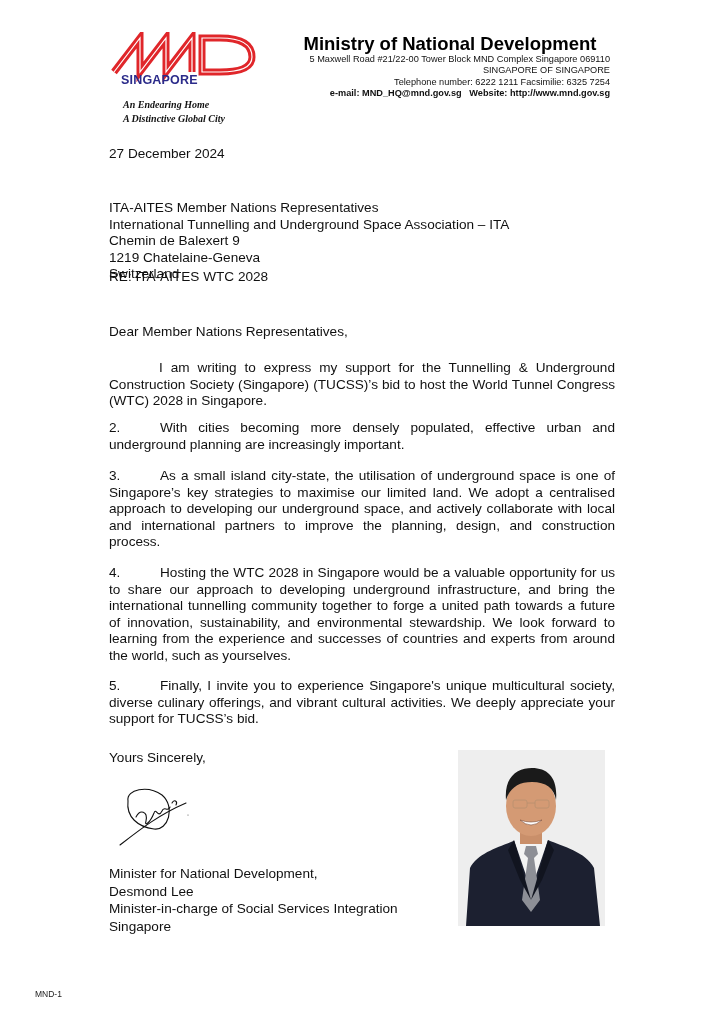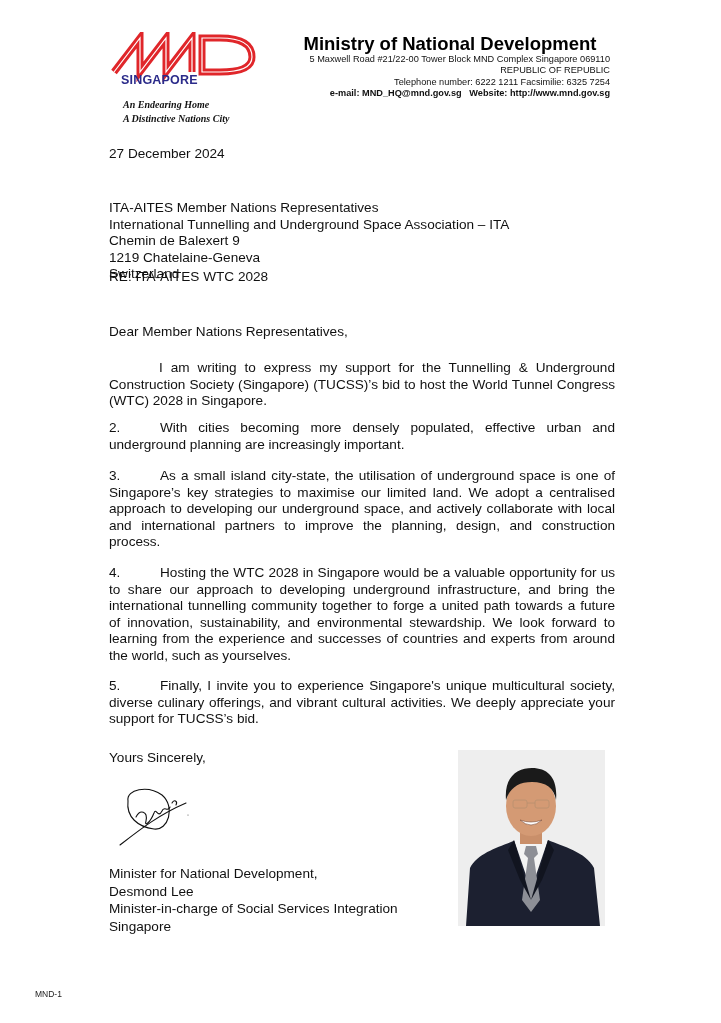--- a/index.html
+++ b/index.html
@@ -47,25 +47,25 @@
     <path d="M4 40 L30 6 L30 40 L56 6 L56 40 L82 6 L82 40"></path>
     <path d="M92 6 L110 6 Q142 6 142 25 Q142 40 110 40 L92 40 Z"></path>
   </g>
   <g fill="none" stroke="#ffffff" stroke-width="1.2">
     <path d="M4 40 L30 6 L30 40 L56 6 L56 40 L82 6 L82 40"></path>
     <path d="M92 6 L110 6 Q142 6 142 25 Q142 40 110 40 L92 40 Z"></path>
   </g>
 </svg>
 <div id="logo-sg" class="abs">SINGAPORE</div>
 <div id="tag1" class="abs tagline">An Endearing Home</div>
-<div id="tag2" class="abs tagline">A Distinctive Nations City</div>
+<div id="tag2" class="abs tagline">A Distinctive Global City</div>
 
 <div id="ministry-name" class="abs">Ministry of National Development</div>
 <div id="addr1" class="abs addr">5 Maxwell Road #21/22-00 Tower Block MND Complex Singapore 069110</div>
-<div id="addr2" class="abs addr">REPUBLIC OF REPUBLIC</div>
+<div id="addr2" class="abs addr">SINGAPORE OF SINGAPORE</div>
 <div id="addr3" class="abs addr">Telephone number: 6222 1211 Facsimilie: 6325 7254</div>
 <div id="addr4" class="abs addr" style="white-space:pre;">e-mail: MND_HQ@mnd.gov.sg   Website: http://www.mnd.gov.sg</div>
 
 <div id="date" class="abs t">27 December 2024</div>
 
 <div id="recipient" class="abs t">
   <div>ITA-AITES Member Nations Representatives</div>
   <div>International Tunnelling and Underground Space Association – ITA</div>
   <div>Chemin de Balexert 9</div>
   <div>1219 Chatelaine-Geneva</div>

